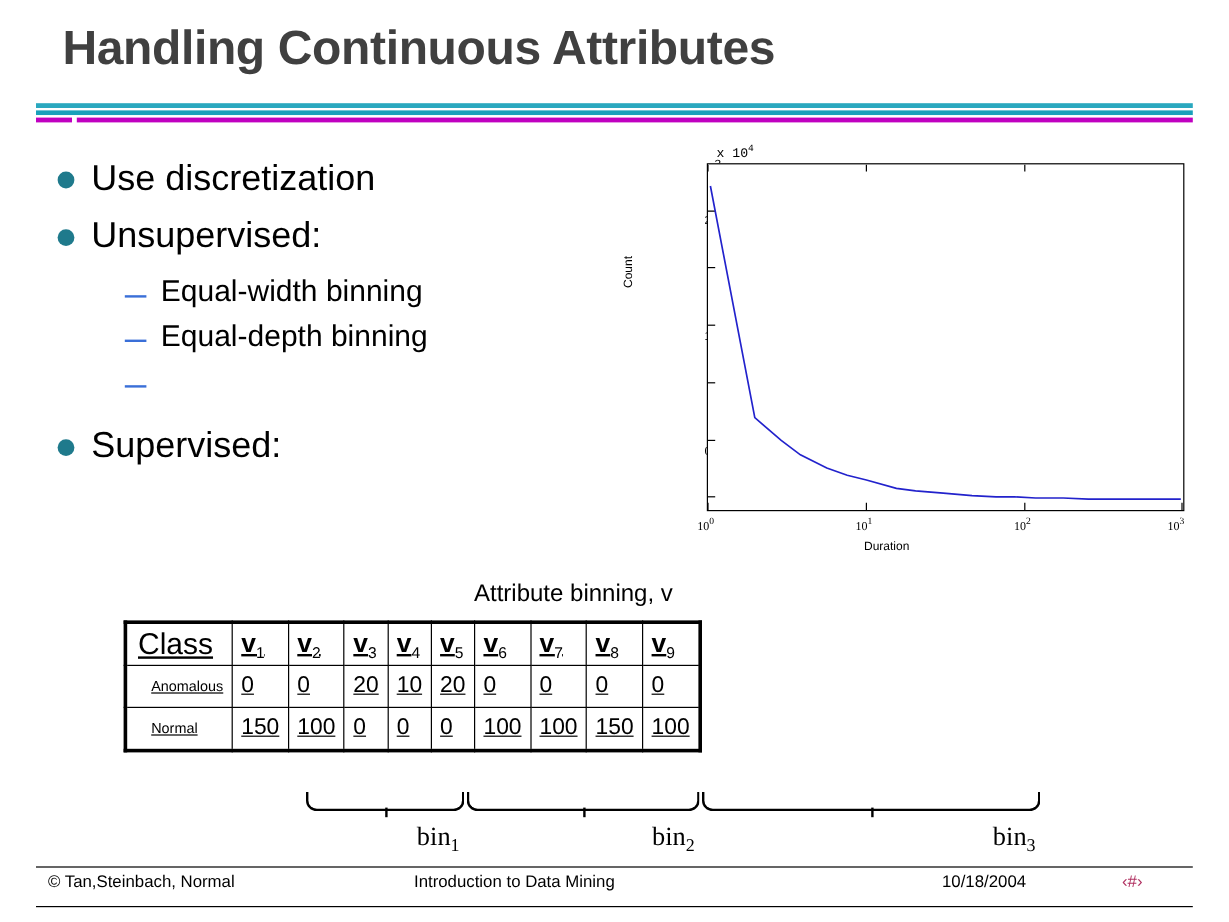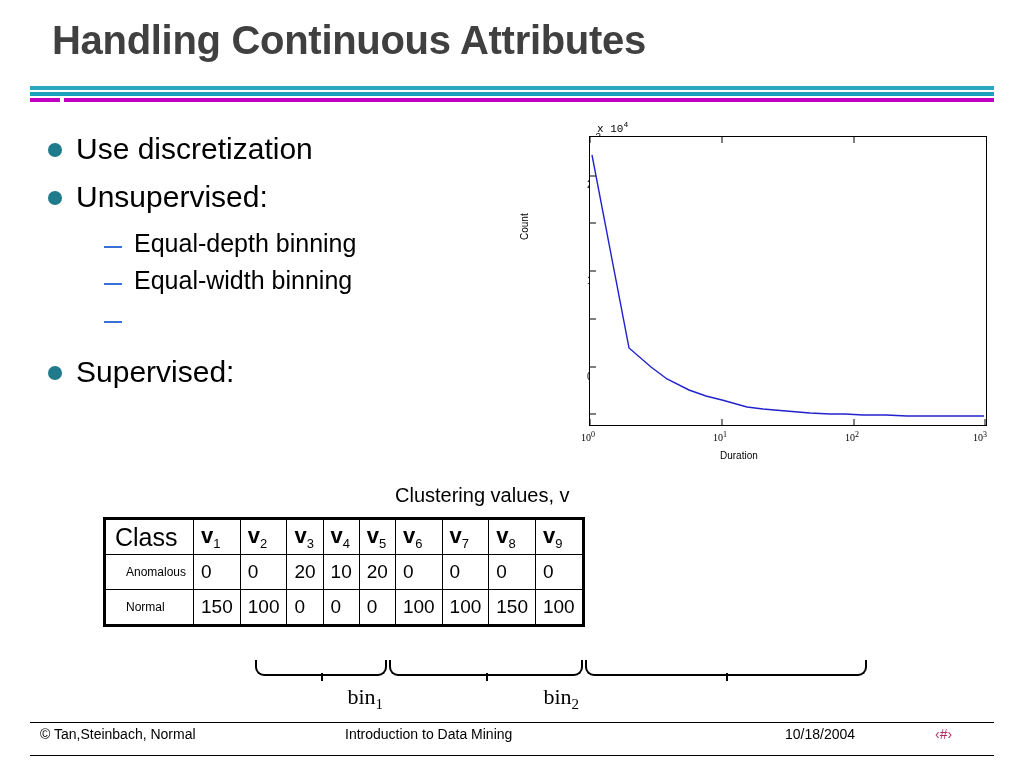--- a/index.html
+++ b/index.html
@@ -171,20 +171,21 @@
     top: 484px;
     font-size: 20px;
     color: #000;
   }
   table.data {
     position: absolute;
     left: 103px;
     top: 517px;
     border-collapse: collapse;
     border: 3px solid #000;
+    text-decoration: underline;
   }
   table.data td {
     border: 1px solid #000;
     padding: 2px 7px;
     font-size: 19px;
     color: #000;
     height: 30px;
     vertical-align: middle;
   }
   table.data tr.head td {
@@ -284,25 +285,25 @@
       <div class="dot"></div>
       <div class="txt">Use discretization</div>
     </div>
     <div class="b1">
       <div class="dot"></div>
       <div class="txt">Unsupervised:</div>
     </div>
     <div class="sub">
       <div class="b2">
         <div class="dash"></div>
-        <div class="txt">Equal-depth binning</div>
+        <div class="txt">Equal-width binning</div>
       </div>
       <div class="b2">
         <div class="dash"></div>
-        <div class="txt">Equal-width binning</div>
+        <div class="txt">Equal-depth binning</div>
       </div>
       <div class="b2">
         <div class="dash"></div>
       </div>
     </div>
     <div class="gap"></div>
     <div class="b1">
       <div class="dot"></div>
       <div class="txt">Supervised:</div>
     </div>
@@ -346,21 +347,21 @@
     </div>
 
     <div class="xtick" style="left: 36px;"><span>10</span><sup>0</sup></div>
     <div class="xtick" style="left: 168px;"><span>10</span><sup>1</sup></div>
     <div class="xtick" style="left: 300px;"><span>10</span><sup>2</sup></div>
     <div class="xtick" style="left: 428px;"><span>10</span><sup>3</sup></div>
 
     <div class="xlabel">Duration</div>
   </div>
 
-  <div class="attr-caption">Clustering values, v</div>
+  <div class="attr-caption">Attribute binning, v</div>
 
   <table class="data">
     <tbody>
         <tr class="head">
       <td class="classcell">Class</td>
       <td class="vcol"><span>v</span><sub>1</sub></td>
       <td class="vcol"><span>v</span><sub>2</sub></td>
       <td class="vcol"><span>v</span><sub>3</sub></td>
       <td class="vcol"><span>v</span><sub>4</sub></td>
       <td class="vcol"><span>v</span><sub>5</sub></td>
@@ -397,20 +398,21 @@
     </table>
 
   <div class="braces">
     <div class="brace" style="left: 152px; width: 128px;"></div>
     <div class="brace-label" style="left: 152px; width: 128px;"><span>bin</span><sub>1</sub></div>
 
     <div class="brace" style="left: 286px; width: 190px;"></div>
     <div class="brace-label" style="left: 286px; width: 190px;"><span>bin</span><sub>2</sub></div>
 
     <div class="brace" style="left: 482px; width: 278px;"></div>
+    <div class="brace-label" style="left: 482px; width: 278px;"><span>bin</span><sub>3</sub></div>
   </div>
 
   <div class="footer-line"></div>
   <div class="footer-line2"></div>
   <div class="footer f-left">© Tan,Steinbach, Normal</div>
   <div class="footer f-mid">Introduction to Data Mining</div>
   <div class="footer f-date">10/18/2004</div>
   <div class="footer f-num">‹#›</div>
 
 </div>

